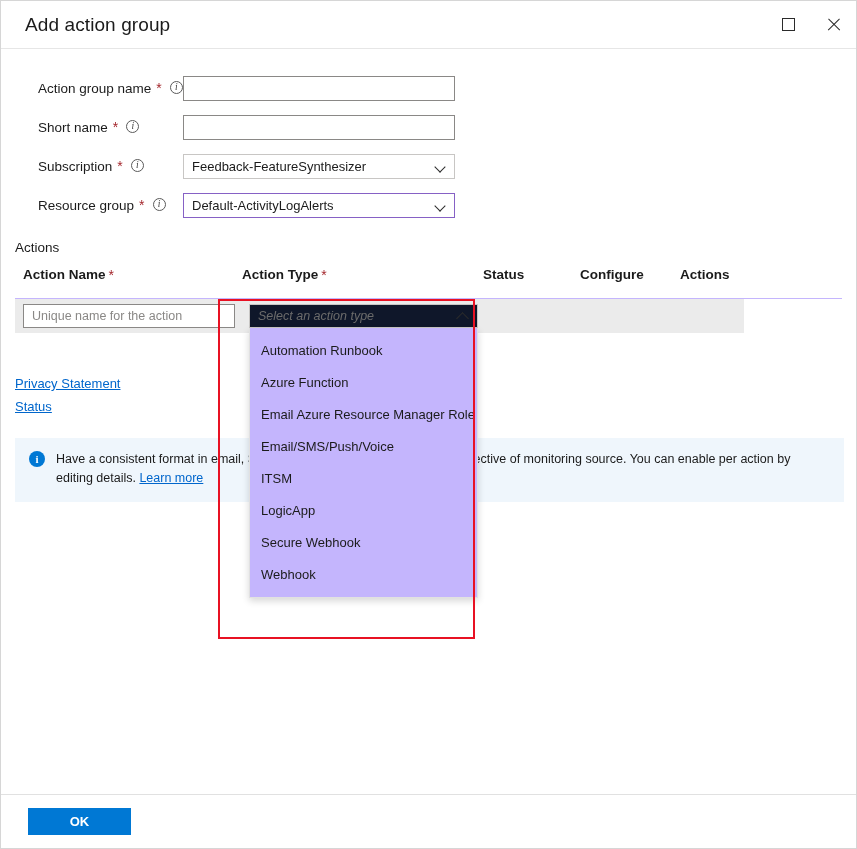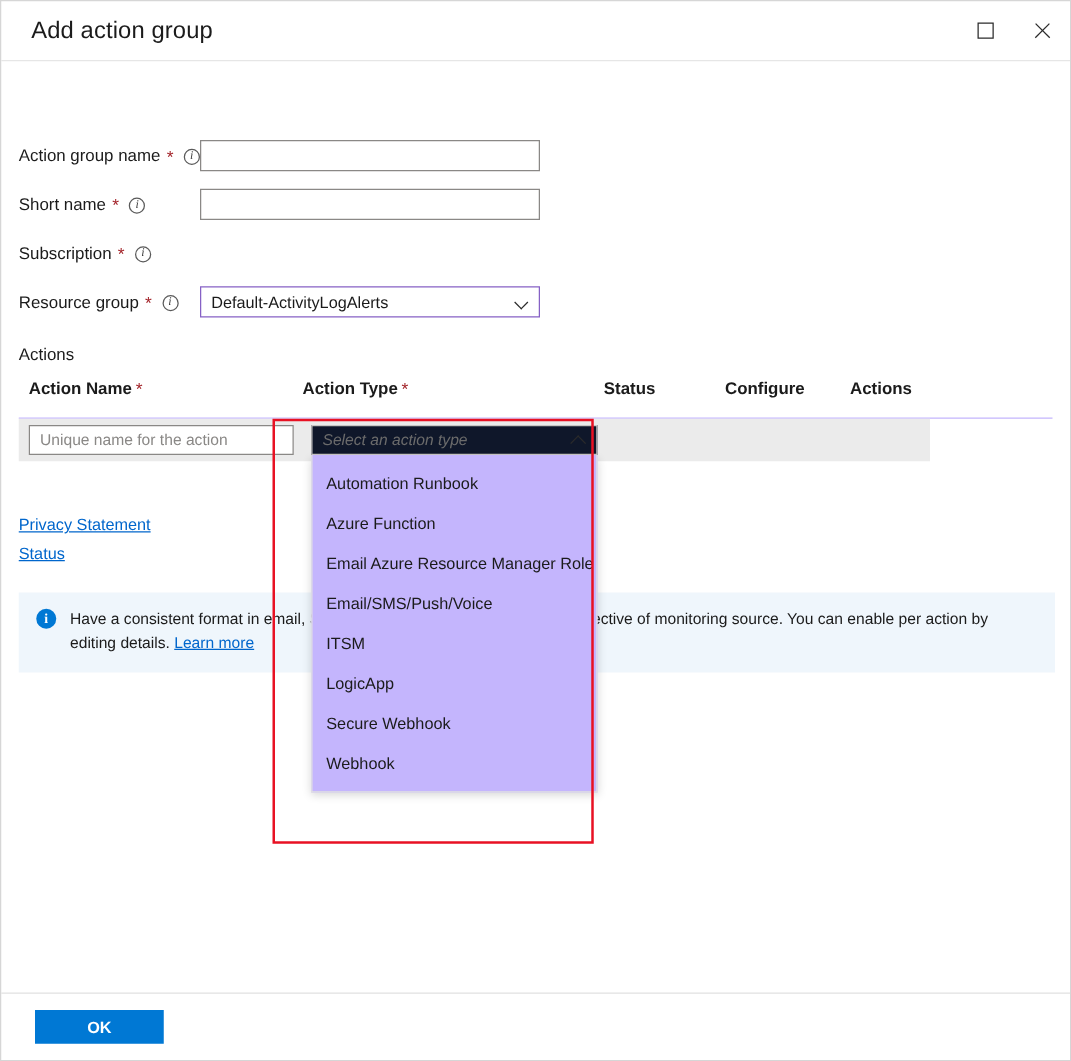--- a/index.html
+++ b/index.html
@@ -20,21 +20,20 @@
   .dialog {
     position: absolute;
     left: 0; top: 0;
     width: 857px;
     height: 849px;
     box-sizing: border-box;
     border: 1px solid #d6d6d6;
     background: #ffffff;
     display: flex;
     flex-direction: column;
-    gap: 36px;
   }
 
   
   .titlebar {
     height: 48px;
     min-height: 48px;
     border-bottom: 1px solid #e6e6e6;
     display: flex;
     align-items: center;
     padding: 0 0 0 24px;
@@ -92,22 +91,23 @@
     display: flex;
     align-items: center;
     height: 39px;
   }
   .form-label {
     width: 145px;
     min-width: 145px;
     font-size: 13.5px;
     color: #1b1b1b;
     display: flex;
-    align-items: flex-end;
+    align-items: flex-start;
     gap: 2px;
+    margin-left: 23px;
   }
   .req-star {
     color: #a4262c;
     font-size: 14px;
     margin-left: 3px;
     line-height: 1;
   }
   .info-circle {
     display: inline-flex;
     align-items: center;
@@ -403,20 +403,24 @@
         <span class="info-circle">i</span>
       </div>
       <input class="text-field" value="" placeholder="" style="">
     </div>
 
     <div class="form-row">
       <div class="form-label">
         <span>Subscription</span>
         <span class="req-star">*</span>
         <span class="info-circle">i</span>
+      </div>
+      <div class="select-field">
+        <span>Feedback-FeatureSynthesizer</span>
+        <span class="caret"></span>
       </div>
     </div>
 
     <div class="form-row">
       <div class="form-label">
         <span>Resource group</span>
         <span class="req-star">*</span>
         <span class="info-circle">i</span>
       </div>
       <div class="select-field focused">

